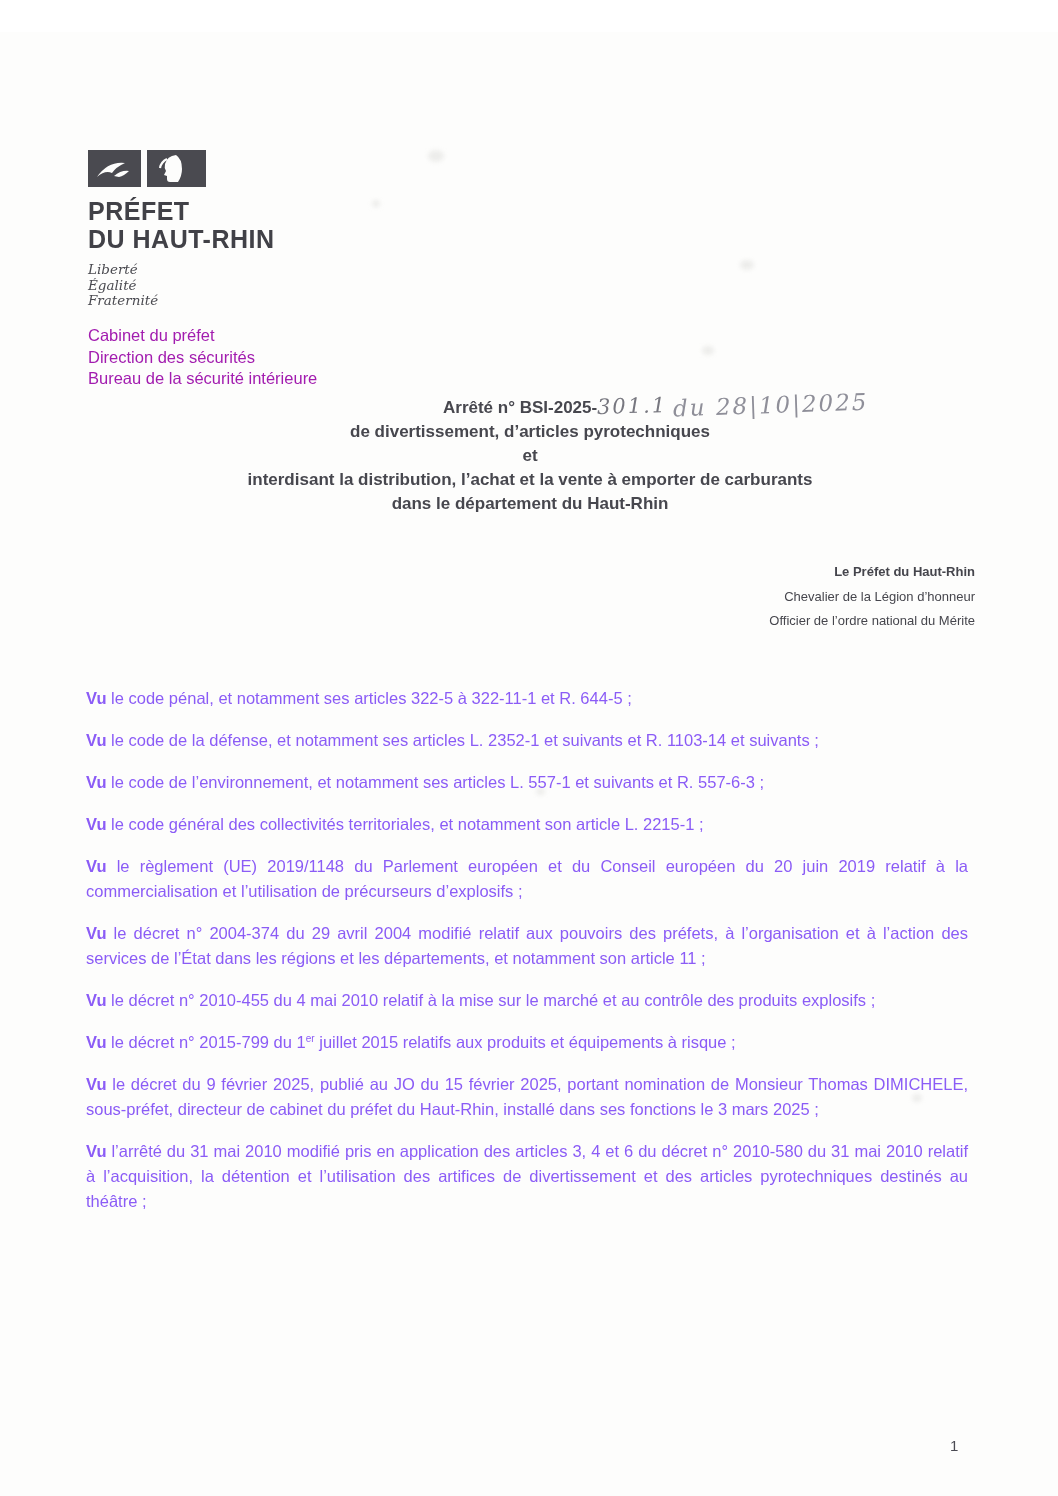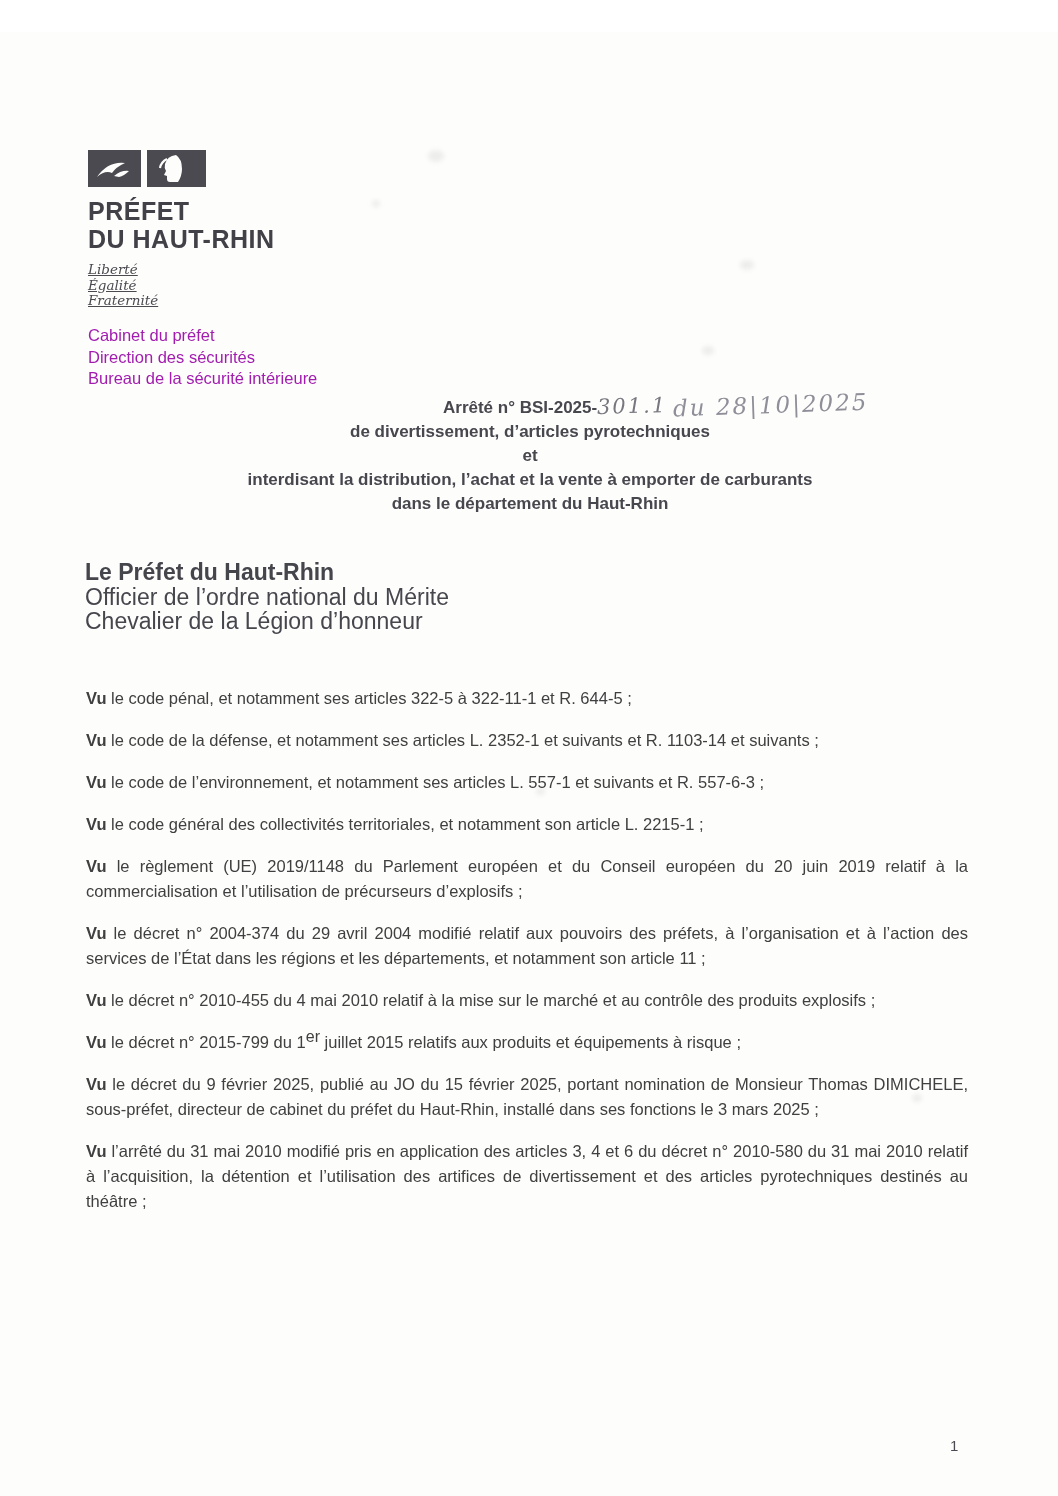--- a/index.html
+++ b/index.html
@@ -23,21 +23,20 @@
     color: #414147;
     margin-top: 6px;
   }
   .motto {
     margin-top: 9px;
     font-family: "DejaVu Serif", serif;
     font-style: italic;
     font-size: 13.5px;
     line-height: 15.5px;
     color: #4a4a50;
-    text-decoration: underline;
   }
   .service-block {
     position: absolute;
     left: 88px;
     top: 293px;
     font-size: 16.5px;
     line-height: 21.5px;
     color: #a21caf;
   }
   
@@ -71,39 +70,39 @@
     display: inline-block;
     margin-left: 6px;
   }
   .title-line { text-align: center; }
   
   .authority-block {
     position: absolute;
     left: 85px;
     top: 528px;
     width: 890px;
-    text-align: left;
-    font-size: 23px;
+    text-align: right;
+    font-size: 13px;
     line-height: 24.5px;
   }
   .authority-title { font-weight: bold; color: #45454c; }
   
   .recitals {
     position: absolute;
     left: 86px;
     top: 654px;
     width: 882px;
     font-size: 16.5px;
     line-height: 25px;
     text-align: justify;
-    color: #404040;
+    color: #8b5cf6;
   }
   .recital { margin: 0 0 17px 0; }
   .recital .b { font-weight: bold; }
-  .recital sup { font-size: 16px; line-height: 0; }
+  .recital sup { font-size: 10px; line-height: 0; }
   
   .page-number {
     position: absolute;
     left: 950px;
     top: 1405px;
     font-size: 15px;
     color: #4a4a52;
   }
   
   .noise { position: absolute; border-radius: 50%; background: #ededeb; filter: blur(2px); }
@@ -161,22 +160,22 @@
       <span>Arrêté n° BSI-2025-</span><span class="handwrite hw-number">301.1</span><span class="handwrite hw-date">du 28|10|2025</span>
     </div>
     <div class="title-line">de divertissement, d’articles pyrotechniques</div>
     <div class="title-line">et</div>
     <div class="title-line">interdisant la distribution, l’achat et la vente à emporter de carburants</div>
     <div class="title-line">dans le département du Haut-Rhin</div>
   </div>
 
   <div class="authority-block">
     <div class="authority-title">Le Préfet du Haut-Rhin</div>
+    <div>Chevalier de la Légion d’honneur</div>
     <div>Officier de l’ordre national du Mérite</div>
-    <div>Chevalier de la Légion d’honneur</div>
   </div>
 
   <div class="recitals">
       <p class="recital"><span class="b">Vu</span><span> le code pénal, et notamment ses articles 322-5 à 322-11-1 et R. 644-5 ;</span></p>
       <p class="recital"><span class="b">Vu</span><span> le code de la défense, et notamment ses articles L. 2352-1 et suivants et R. 1103-14 et suivants ;</span></p>
       <p class="recital"><span class="b">Vu</span><span> le code de l’environnement, et notamment ses articles L. 557-1 et suivants et R. 557-6-3 ;</span></p>
       <p class="recital"><span class="b">Vu</span><span> le code général des collectivités territoriales, et notamment son article L. 2215-1 ;</span></p>
       <p class="recital"><span class="b">Vu</span><span> le règlement (UE) 2019/1148 du Parlement européen et du Conseil européen du 20 juin 2019 relatif à la commercialisation et l’utilisation de précurseurs d’explosifs ;</span></p>
       <p class="recital"><span class="b">Vu</span><span> le décret n° 2004-374 du 29 avril 2004 modifié relatif aux pouvoirs des préfets, à l’organisation et à l’action des services de l’État dans les régions et les départements, et notamment son article 11 ;</span></p>
       <p class="recital"><span class="b">Vu</span><span> le décret n° 2010-455 du 4 mai 2010 relatif à la mise sur le marché et au contrôle des produits explosifs ;</span></p>

